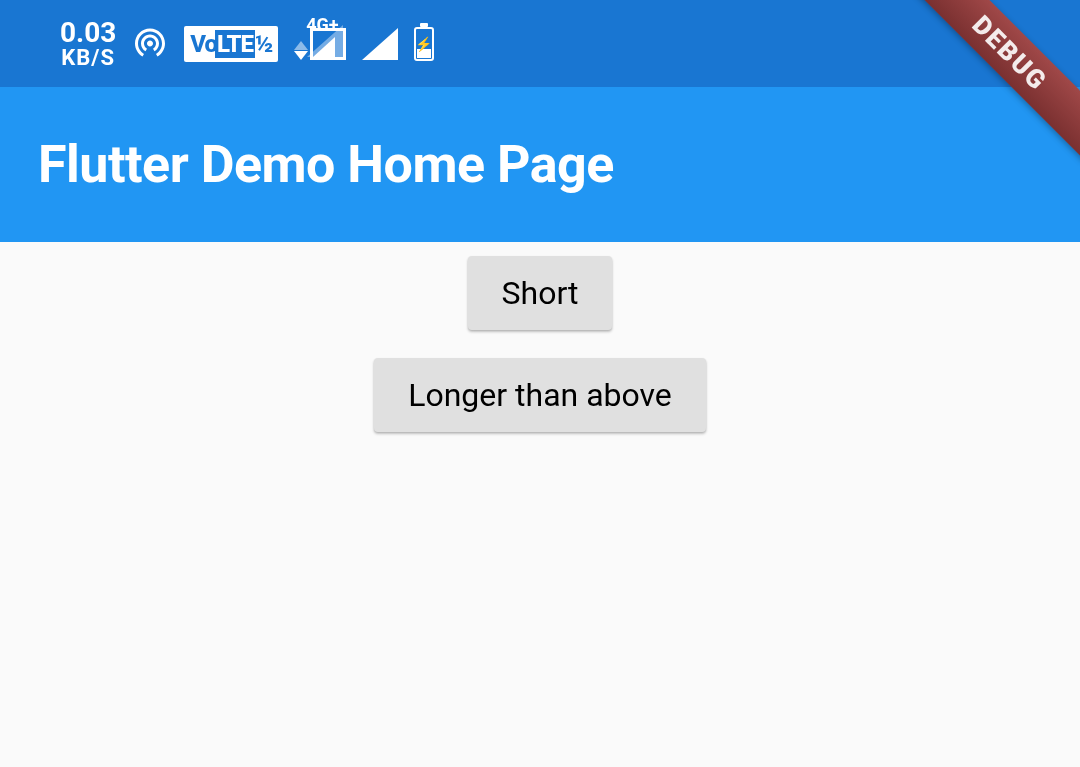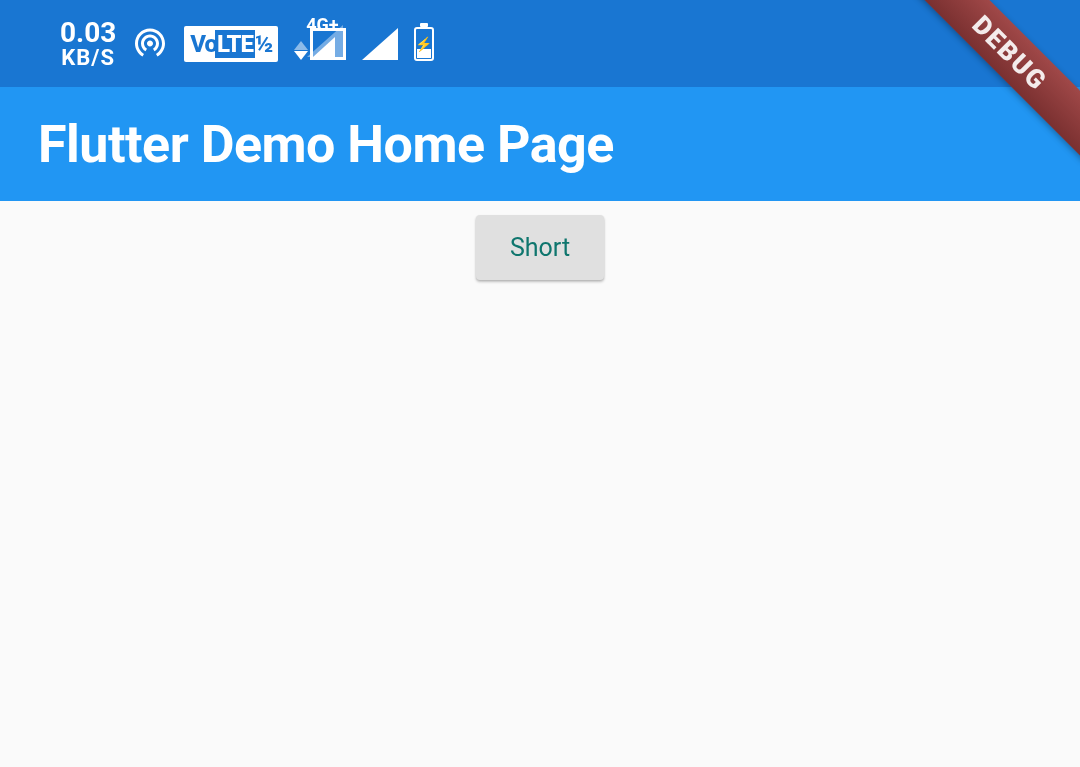--- a/index.html
+++ b/index.html
@@ -182,21 +182,21 @@
       position: absolute;
       top: 50%;
       left: 50%;
       transform: translate(-50%, -50%);
       font-size: 14px;
       color: white;
       z-index: 1;
     }
     .app-bar {
       background: #2196f3;
-      height: 114px;
+      height: 155px;
       display: flex;
       align-items: center;
       padding: 0 38px;
     }
     .app-bar-title {
       color: white;
       font-size: 52px;
       font-weight: 700;
       letter-spacing: -0.5px;
     }
@@ -204,23 +204,23 @@
       display: flex;
       flex-direction: column;
       align-items: center;
       padding-top: 14px;
       gap: 28px;
     }
     .mat-button {
       background: #e0e0e0;
       border: none;
       padding: 18px 34px;
-      font-size: 25px;
+      font-size: 32px;
       font-weight: 400;
-      color: #0f766e;
+      color: #000000;
       border-radius: 4px;
       box-shadow: 0 2px 3px rgba(0,0,0,0.2), 0 1px 2px rgba(0,0,0,0.12);
       cursor: pointer;
       font-family: inherit;
     }
     .debug-banner {
       position: absolute;
       top: 0;
       right: 0;
       width: 200px;
@@ -279,17 +279,18 @@
     </span>
   </div>
 </div>
 
 <div class="app-bar">
   <h1 class="app-bar-title">Flutter Demo Home Page</h1>
 </div>
 
 <div class="content">
   <button class="mat-button">Short</button>
+  <button class="mat-button">Longer than above</button>
 </div>
 
 <div class="debug-banner">
   <div class="debug-banner-ribbon">DEBUG</div>
 </div>
 
 </body></html>

